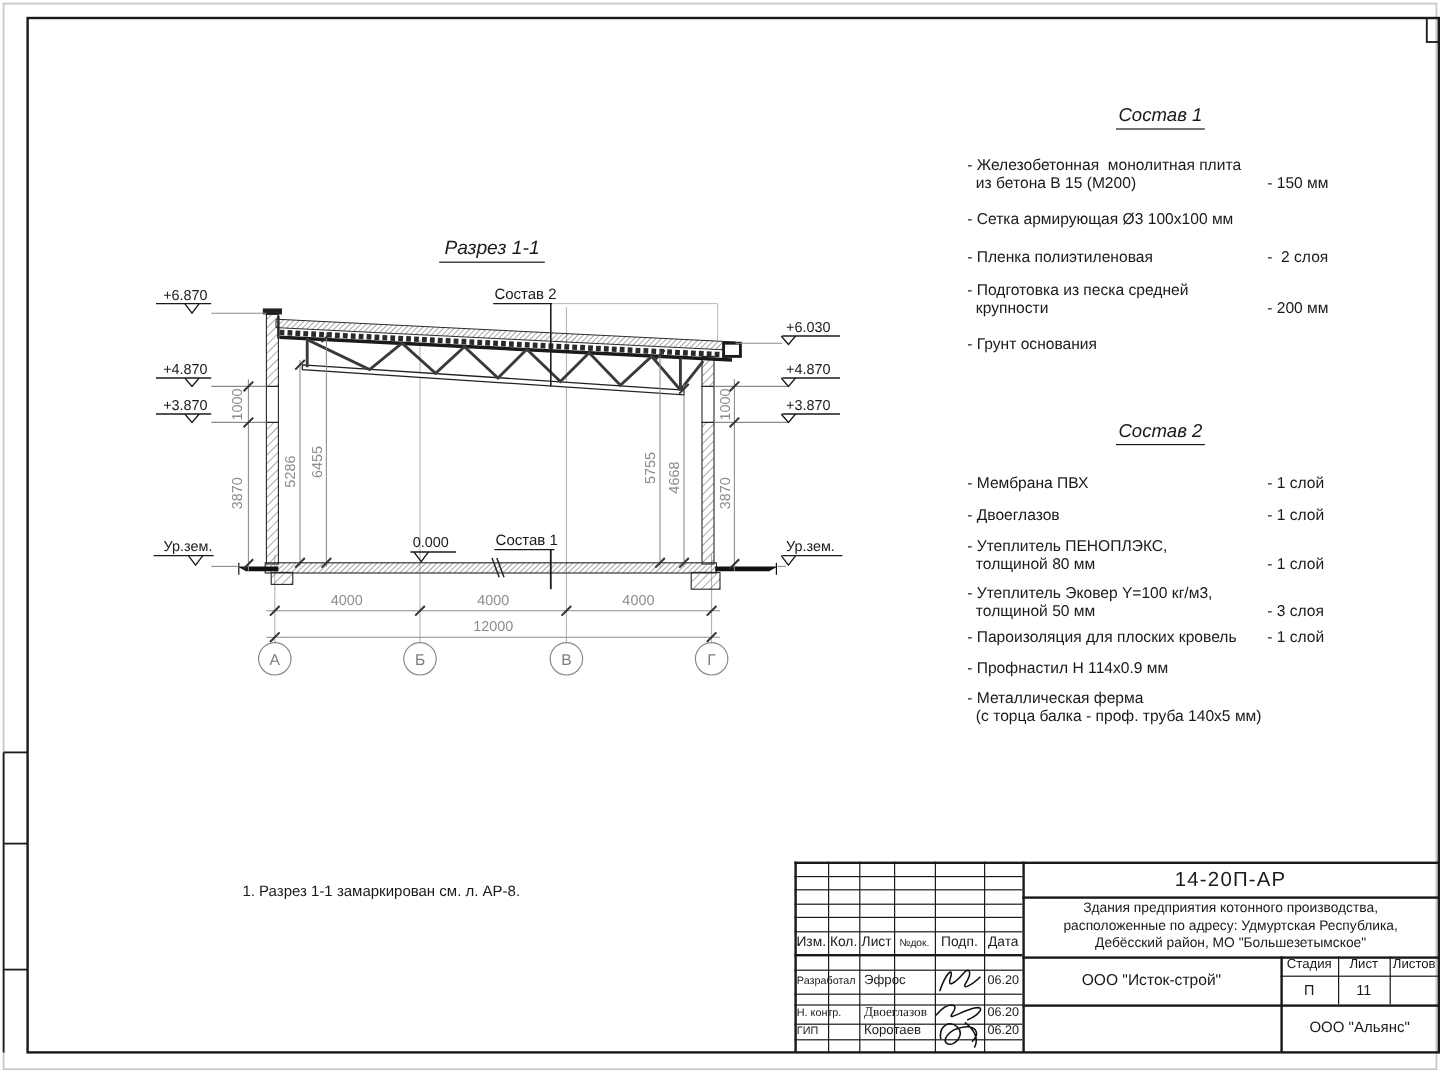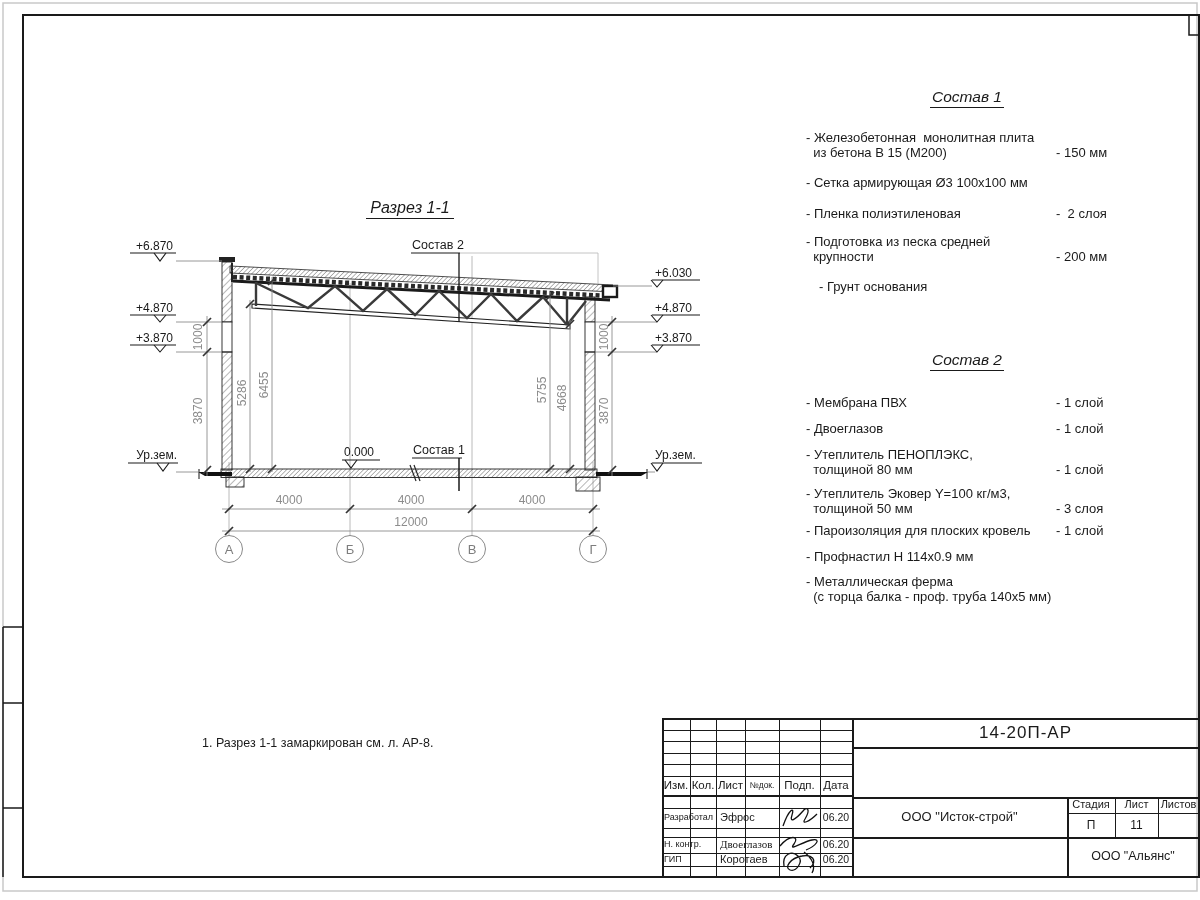--- a/index.html
+++ b/index.html
@@ -231,21 +231,21 @@
   <div>
     <div class="list-name" style="left:806px;top:130px;">- Железобетонная  монолитная плита
   из бетона В 15 (М200)</div>
     <div class="list-val" style="left:1056px;top:145px;">- 150 мм</div>
     <div class="list-name" style="left:806px;top:175px;">- Сетка армирующая Ø3 100х100 мм</div>
     <div class="list-name" style="left:806px;top:206px;">- Пленка полиэтиленовая</div>
     <div class="list-val" style="left:1056px;top:206px;">-  2 слоя</div>
     <div class="list-name" style="left:806px;top:234px;">- Подготовка из песка средней
   крупности</div>
     <div class="list-val" style="left:1056px;top:249px;">- 200 мм</div>
-    <div class="list-name" style="left:806px;top:279px;margin-left:13px;">- Грунт основания</div>
+    <div class="list-name" style="left:806px;top:279px;">- Грунт основания</div>
   </div>
 
   <div class="heading" style="left:912px;top:351px;">
     <span>Состав 2</span>
   </div>
   <div>
     <div class="list-name" style="left:806px;top:395px;">- Мембрана ПВХ</div>
     <div class="list-val" style="left:1056px;top:395px;">- 1 слой</div>
     <div class="list-name" style="left:806px;top:421px;">- Двоеглазов</div>
     <div class="list-val" style="left:1056px;top:421px;">- 1 слой</div>
@@ -314,20 +314,23 @@
     <div class="cell" style="left:158px;top:135px;width:32px;height:13px;font-size:10.5px;">06.20</div>
 
     <svg class="abs" style="left:118px;top:86px;" width="40" height="28" viewBox="0 0 40 28">
       <path d="M3,22 C9,5 15,2 12,11 C9,20 16,15 23,7 C27,2 31,5 25,15 C21,21 29,18 37,10" fill="none" stroke="#111" stroke-width="1.3"></path>
     </svg>
     <svg class="abs" style="left:114px;top:114px;" width="48" height="44" viewBox="0 0 48 44">
       <path d="M4,14 C14,2 24,4 18,12 C12,20 26,10 36,8 C46,6 40,14 30,18 M8,34 C6,22 16,18 22,24 C28,30 20,40 14,38 C8,36 14,26 26,24 C36,22 42,28 34,36 M28,20 C36,26 40,34 36,41" fill="none" stroke="#111" stroke-width="1.3"></path>
     </svg>
 
     <div class="cell" style="left:190px;top:0;width:347px;height:29px;font-size:17px;letter-spacing:1px;">14-20П-АР</div>
+    <div class="cell preline" style="left:190px;top:29px;width:347px;height:50px;font-size:11.5px;">Здания предприятия котонного производства,
+расположенные по адресу: Удмуртская Республика,
+Дебёсский район, МО "Большезетымское"</div>
     <div class="cell" style="left:190px;top:79px;width:215px;height:40px;font-size:13px;">ООО "Исток-строй"</div>
     <div class="cell" style="left:405px;top:79px;width:48px;height:16px;font-size:11px;">Стадия</div>
     <div class="cell" style="left:453px;top:79px;width:43px;height:16px;font-size:11px;">Лист</div>
     <div class="cell" style="left:496px;top:79px;width:41px;height:16px;font-size:11px;">Листов</div>
     <div class="cell" style="left:405px;top:95px;width:48px;height:24px;font-size:12px;">П</div>
     <div class="cell" style="left:453px;top:95px;width:43px;height:24px;font-size:12px;">11</div>
     <div class="cell" style="left:496px;top:95px;width:41px;height:24px;font-size:12px;"></div>
     <div class="cell" style="left:405px;top:119px;width:132px;height:40px;font-size:12.5px;">ООО "Альянс"</div>
   </div>
 

